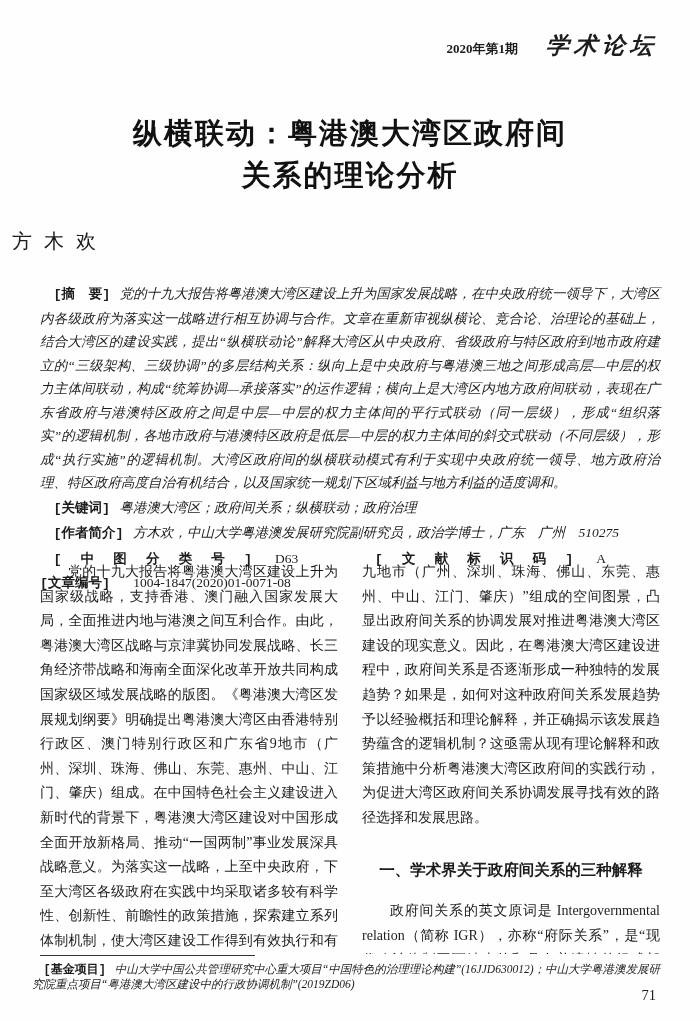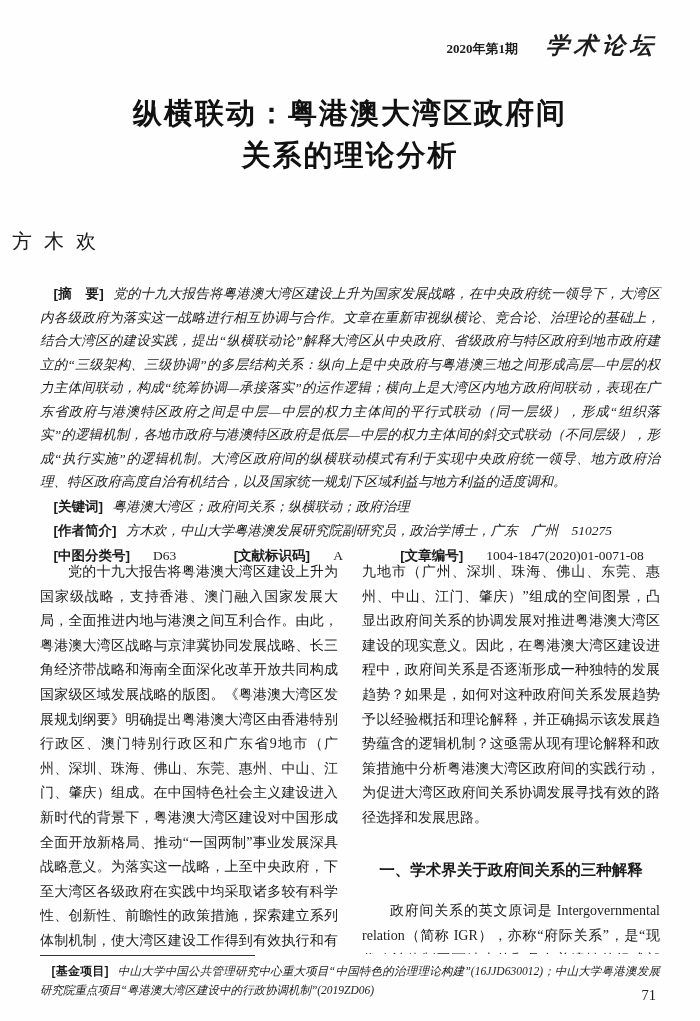--- a/index.html
+++ b/index.html
@@ -25,21 +25,21 @@
   }
   .journal-logo {
     font-family: "DejaVu Serif", serif;
     font-style: italic; font-weight: 700;
     font-size: 23px; letter-spacing: 5px;
     transform: skewX(-4deg);
   }
 
   
   .article-title {
-    position: absolute; top: 92px; left: 0; right: 0;
+    position: absolute; top: 112px; left: 0; right: 0;
     text-align: center;
     font-family: "Liberation Sans", "DejaVu Sans", sans-serif;
     font-weight: 700; font-size: 29px; line-height: 42px;
     letter-spacing: 2px; color: #111;
   }
   .author-name {
     position: absolute; top: 228px; left: 0; right: 0;
     font-size: 20px; letter-spacing: 12px;
     text-indent: 12px;
   }
@@ -47,21 +47,21 @@
   
   .meta {
     position: absolute; top: 282px; left: 40px; right: 40px;
     font-size: 13.5px; line-height: 23.5px;
     text-align: justify;
   }
   .meta p { text-indent: 1em; margin-bottom: 1px; }
   .kai { font-style: italic; }
   .lbl {
     font-style: normal; font-weight: 700;
-    font-family: Liberation Sans, sans-serif;
+    font-family: Liberation Mono, monospace;
     margin-right: 6px;
     margin-top: 48px;
   }
   .cls-line { display: block; }
   .cls-pair { margin-right: 54px; white-space: nowrap; }
   .cls-pair:last-child { margin-right: 0; }
   .cls-val { font-style: normal; margin-left: 17px; }
 
   
   .body-cols {
@@ -79,22 +79,22 @@
     margin: 27px 0 17px 0;
   }
 
   
   .footnote-divider {
     position: absolute; top: 955px; left: 40px;
     width: 215px; height: 0;
     border-top: 1.5px solid #333;
   }
   .footnote {
-    position: absolute; top: 962px; left: 40px; right: 40px;
-    font-size: 11.5px; line-height: 19px;
+    position: absolute; top: 962px; left: 32px; right: 40px;
+    font-size: 11.5px; line-height: 14px;
     text-align: justify; text-indent: 1em;
     font-style: italic;
   }
   .footnote .lbl { font-size: 12px; }
   .page-number {
     position: absolute; top: 987px; right: 44px;
     font-size: 14.5px;
   }
 </style>
 </head>

